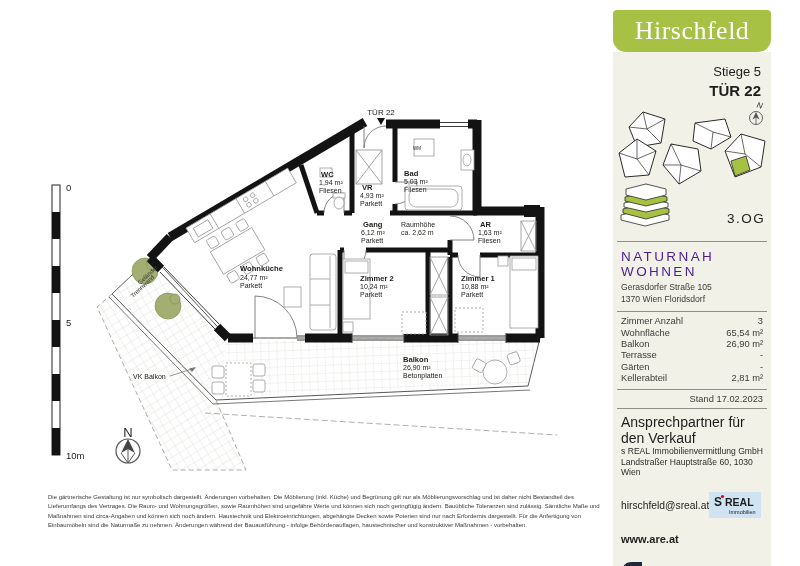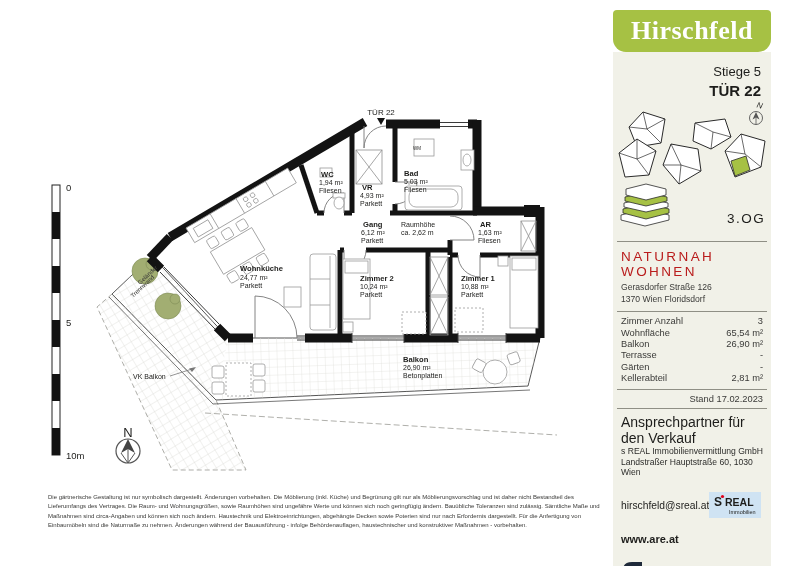--- a/index.html
+++ b/index.html
@@ -6,29 +6,29 @@
   #page{position:relative;width:800px;height:566px;background:#ffffff;overflow:hidden;
         font-family:"Liberation Sans",sans-serif;color:#1d1d1b;}
   svg text{font-family:"Liberation Sans",sans-serif;fill:#1d1d1b;}
   .rname{font-size:7.6px;font-weight:bold;}
   .rsub{font-size:7px;}
   .tiny{font-size:6px;fill:#3a3a38;}
   #plan{position:absolute;left:0;top:0;}
   #sidebar{position:absolute;left:613px;top:10px;width:158px;height:542px;}
   #brandbox{height:42px;background:#a6c144;border-radius:4px 4px 13px 13px;
             display:flex;align-items:center;justify-content:center;}
-  #brandbox .logo{font-family:"Liberation Serif",serif;font-weight:bold;color:#fff;
+  #brandbox .logo{font-family:"Liberation Serif",serif;font-weight:normal;color:#fff;
             font-size:26px;letter-spacing:.5px;}
   #sidebody{background:#f1f1e8;min-height:500px;padding-bottom:8px;}
   .unit{ text-align:right;padding:12px 10px 0 20px;}
   .stiege{font-size:13px;}
   .tuer{font-size:15px;font-weight:bold;margin-top:3px;}
   .divider{border:0;border-top:1px solid #8f8f85;margin:0 4px;}
   .sect{padding:5px 8px 6px 8px;}
-  .ptitle{font-size:13.5px;letter-spacing:2.4px;color:#b91c1c;margin:2px 0 3px 0;}
+  .ptitle{font-size:13.5px;letter-spacing:2.4px;color:#4c1d95;margin:2px 0 3px 0;}
   .addr{font-size:8.6px;line-height:1.35;color:#3a3a38;}
   .facts{padding:4px 8px;}
   .frow{display:flex;justify-content:space-between;font-size:9.3px;line-height:11.4px;color:#3a3a38;}
   .stand{font-size:9.3px;text-align:right;padding:4px 8px;color:#3a3a38;}
   .contact{padding:5px 8px 0 8px;}
   .chead{font-size:14px;font-weight:normal;line-height:1.15;}
   .cline{font-size:8.6px;line-height:1.25;color:#2c2c2a;}
   .emailrow{display:flex;align-items:center;padding:14px 8px 4px 8px;}
   .email{font-size:10.3px;}
   .links{padding:10px 8px 0 8px;font-size:11px;font-weight:bold;line-height:1.45;}
@@ -310,21 +310,21 @@
           <polygon points="11,104 33,99 55,104 55,108 33,113 11,108" fill="#fff"></polygon>
           <polygon points="12,98 33,93 54,98 54,102 33,107 12,102" fill="#a6c144"></polygon>
           <polygon points="13,90 33,85 53,90 53,96 33,101 13,96" fill="#fff"></polygon>
         </g>
         <text x="114" y="124" font-size="13.5" letter-spacing="1.5" fill="#4a4a46">3.OG</text>
       </svg>
 
       <hr class="divider">
       <div class="sect">
         <div class="ptitle">NATURNAH WOHNEN</div>
-        <div class="addr">Gerasdorfer Straße 126</div>
+        <div class="addr">Gerasdorfer Straße 105</div>
         <div class="addr">1370 Wien Floridsdorf</div>
       </div>
 
       <hr class="divider">
       <div class="facts">
         <div class="frow">
             <span>Zimmer Anzahl</span>
             <span>3</span>
           </div>
         <div class="frow">

